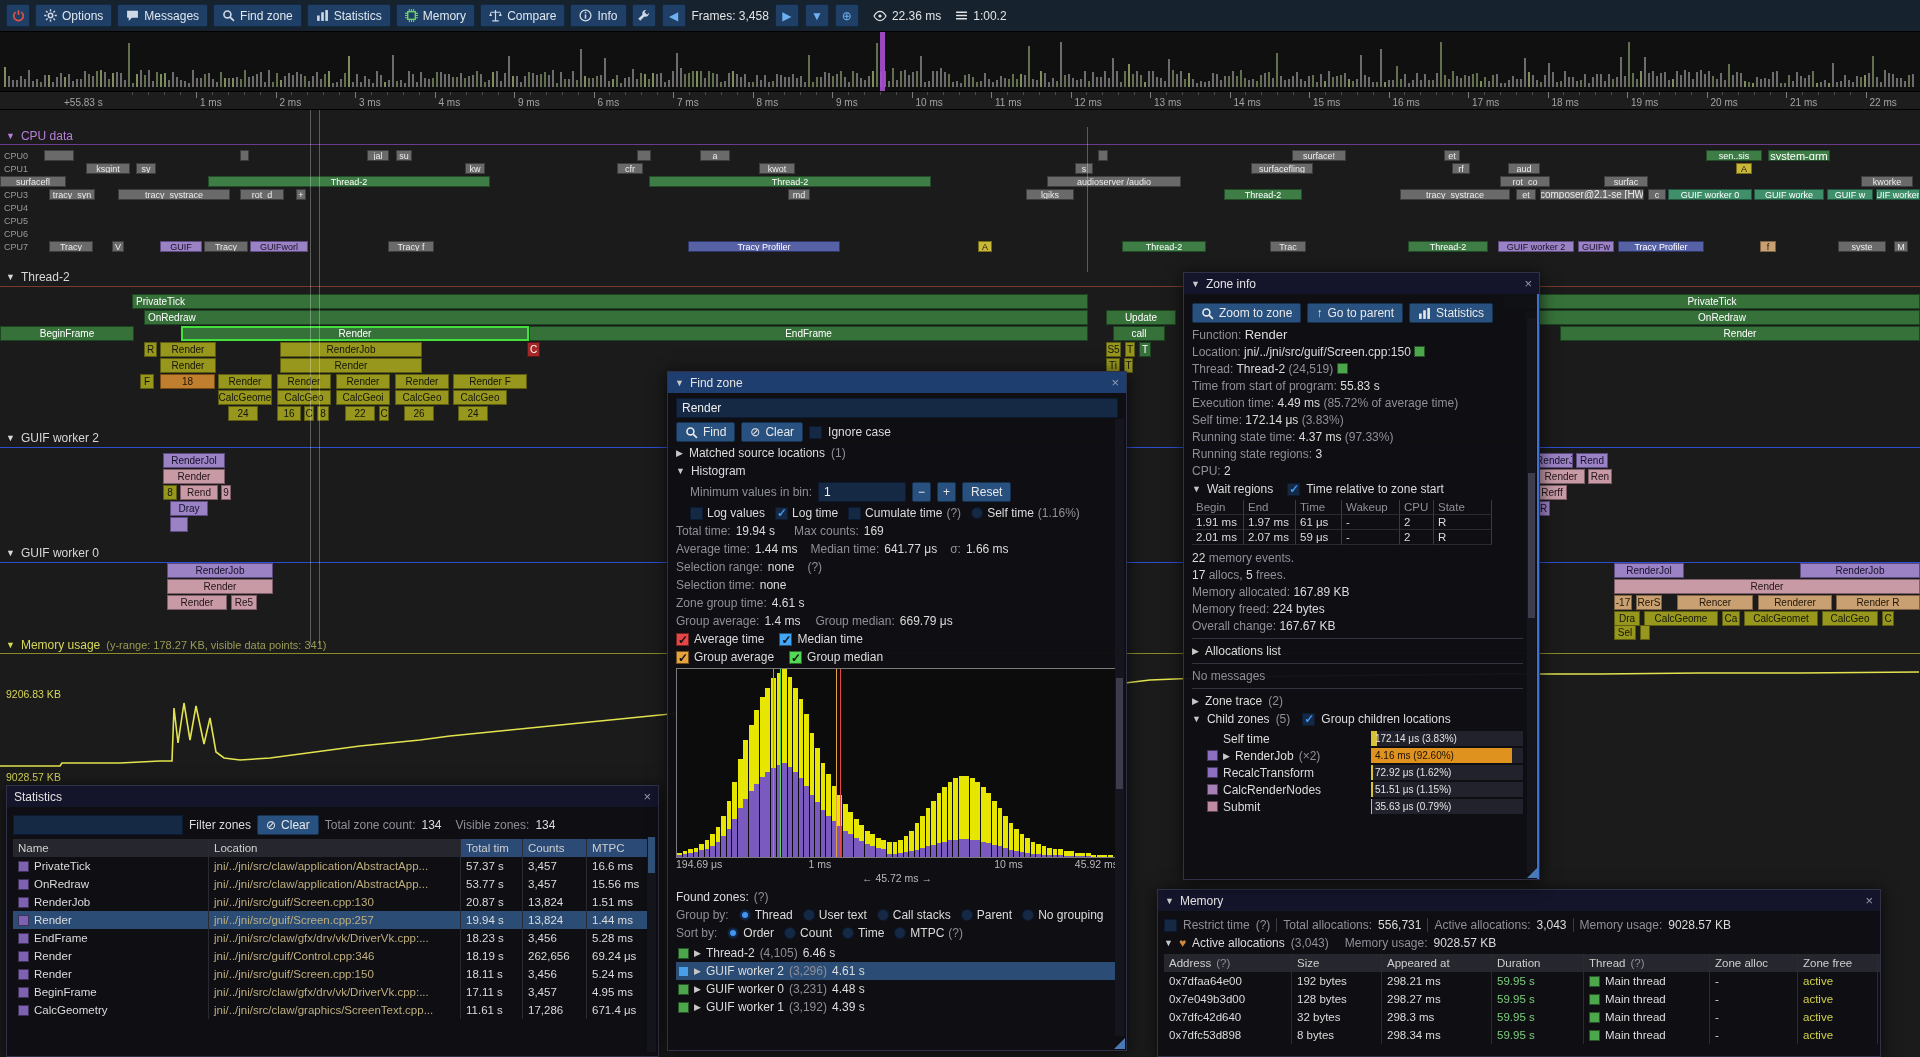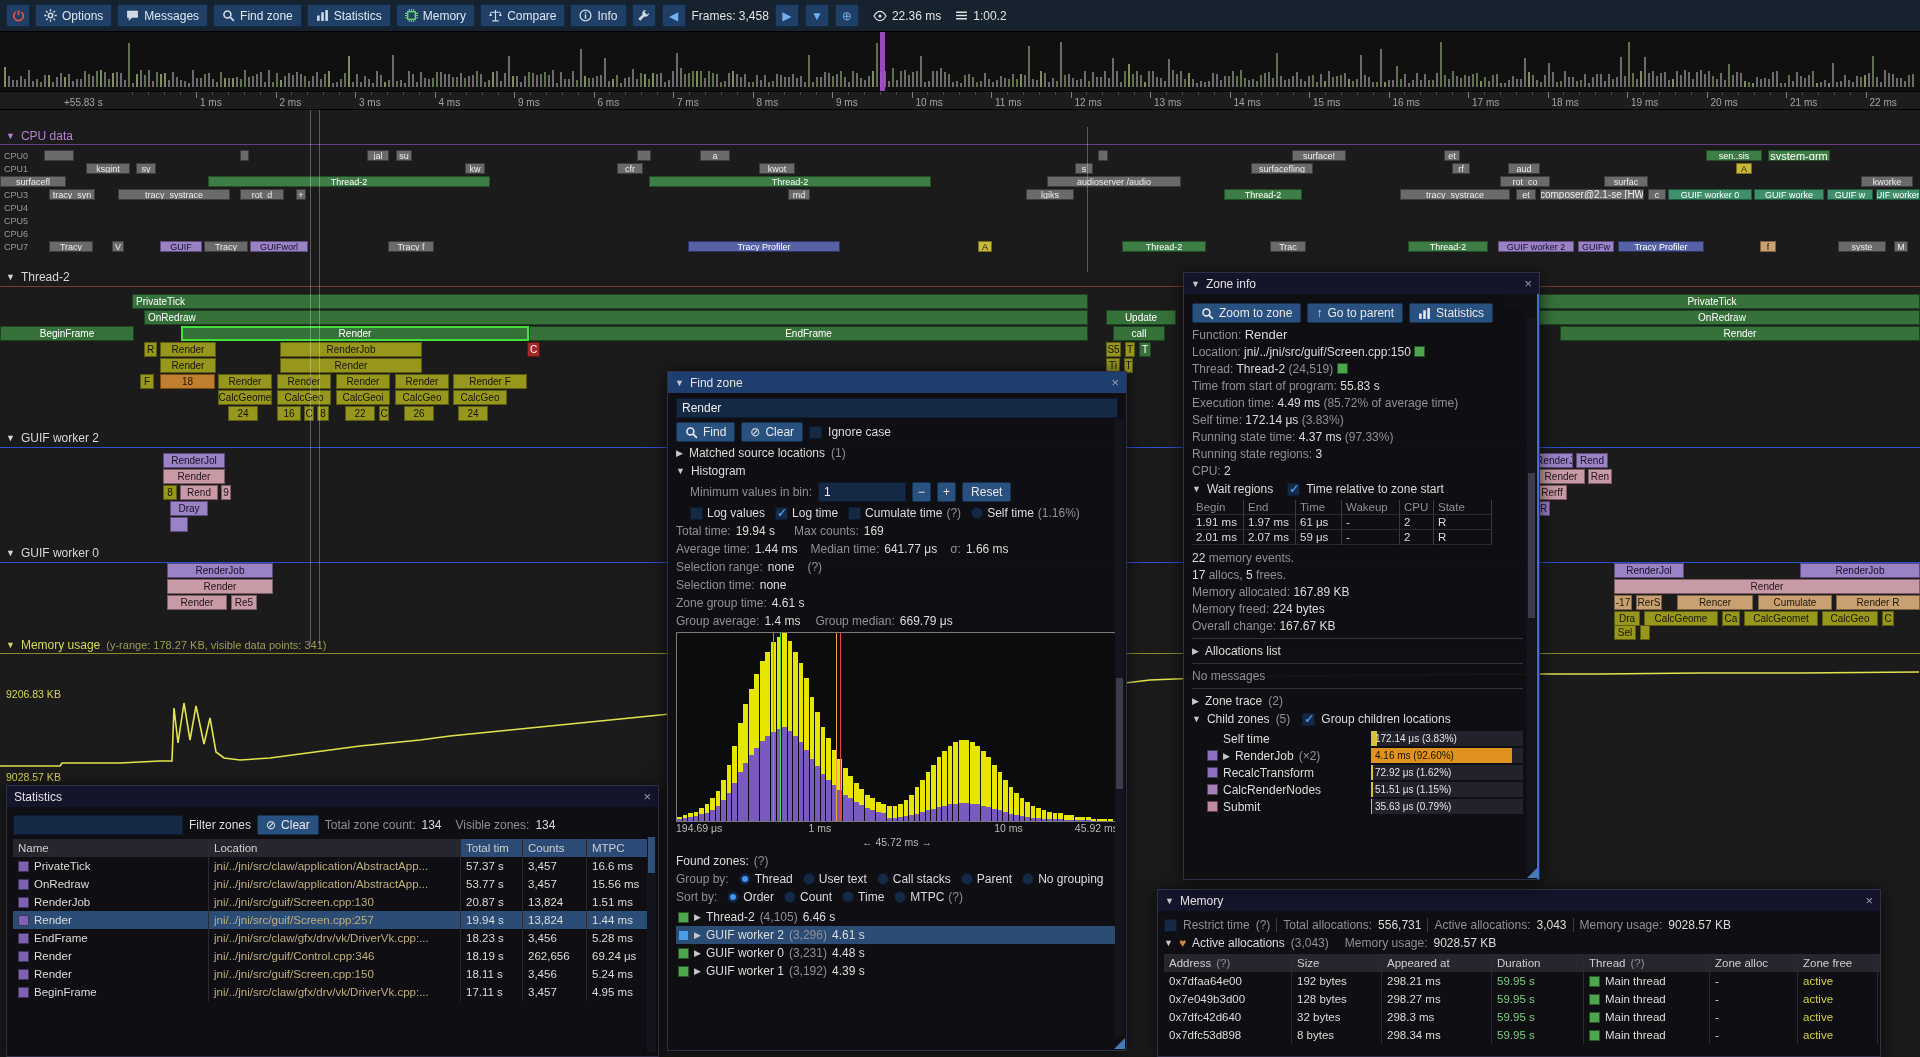--- a/index.html
+++ b/index.html
@@ -983,21 +983,21 @@
       <div class="zone zp" style="left: 167px; top: 563px; width: 106px; height: 15px; font-size: 10px;">RenderJob</div>
       <div class="zone zp" style="left: 1614px; top: 563px; width: 70px; height: 15px; font-size: 10px;">RenderJol</div>
       <div class="zone zp" style="left: 1800px; top: 563px; width: 120px; height: 15px; font-size: 10px;">RenderJob</div>
       <div class="zone zpk" style="left: 167px; top: 579px; width: 106px; height: 15px; font-size: 10px;">Render</div>
       <div class="zone zpk" style="left: 1614px; top: 579px; width: 306px; height: 15px; font-size: 10px;">Render</div>
       <div class="zone zpk" style="left: 167px; top: 595px; width: 60px; height: 15px; font-size: 10px;">Render</div>
       <div class="zone zpk" style="left: 231px; top: 595px; width: 26px; height: 15px; font-size: 10px;">Re5</div>
       <div class="zone zt" style="left: 1614px; top: 595px; width: 18px; height: 15px; font-size: 10px;">-17</div>
       <div class="zone zt" style="left: 1636px; top: 595px; width: 26px; height: 15px; font-size: 10px;">RerS</div>
       <div class="zone zt" style="left: 1677px; top: 595px; width: 76px; height: 15px; font-size: 10px;">Rencer</div>
-      <div class="zone zt" style="left: 1758px; top: 595px; width: 74px; height: 15px; font-size: 10px;">Cumulate</div>
+      <div class="zone zt" style="left: 1758px; top: 595px; width: 74px; height: 15px; font-size: 10px;">Renderer</div>
       <div class="zone zt" style="left: 1836px; top: 595px; width: 84px; height: 15px; font-size: 10px;">Render R</div>
       <div class="zone zo" style="left: 1614px; top: 611px; width: 26px; height: 15px; font-size: 10px;">Dra</div>
       <div class="zone zo" style="left: 1644px; top: 611px; width: 74px; height: 15px; font-size: 10px;">CalcGeome</div>
       <div class="zone zo" style="left: 1722px; top: 611px; width: 18px; height: 15px; font-size: 10px;">Ca</div>
       <div class="zone zo" style="left: 1744px; top: 611px; width: 74px; height: 15px; font-size: 10px;">CalcGeomet</div>
       <div class="zone zo" style="left: 1822px; top: 611px; width: 56px; height: 15px; font-size: 10px;">CalcGeo</div>
       <div class="zone zo" style="left: 1882px; top: 611px; width: 12px; height: 15px; font-size: 10px;">C</div>
       <div class="zone zo" style="left: 1614px; top: 625px; width: 22px; height: 15px; font-size: 10px;">Sel</div>
       <div class="zone zo" style="left: 1640px; top: 625px; width: 10px; height: 15px; font-size: 10px;"></div>
       <div class="sechdr" style="left: 6px; top: 638px; color: rgb(214, 214, 90);">
@@ -1094,20 +1094,34 @@
         </div>
       <div class="brow" style="gap:5px">
           <span class="d">Zone group time:</span>
           <span>4.61 s</span>
         </div>
       <div class="brow" style="gap:5px">
           <span class="d">Group average:</span>
           <span>1.4 ms</span>
           <span class="d" style="margin-left:10px">Group median:</span>
           <span>669.79 μs</span>
+        </div>
+      <div id="fz-legend">
+          <div class="brow" style="gap: 5px;">
+            <span class="cb clr on" style="background: rgb(230, 69, 69); border-color: rgba(0, 0, 0, 0.5);"></span>
+            <span>Average time</span>
+            <span class="cb clr on" style="background: rgb(66, 165, 245); border-color: rgba(0, 0, 0, 0.5); margin-left: 10px;"></span>
+            <span>Median time</span>
+          </div>
+          <div class="brow" style="gap: 5px;">
+            <span class="cb clr on" style="background: rgb(230, 162, 60); border-color: rgba(0, 0, 0, 0.5);"></span>
+            <span>Group average</span>
+            <span class="cb clr on" style="background: rgb(83, 217, 83); border-color: rgba(0, 0, 0, 0.5); margin-left: 10px;"></span>
+            <span>Group median</span>
+          </div>
         </div>
       <div id="hist">
           <div class="hb" style="left: 0px; width: 4.8px; height: 4px;"></div>
           <div class="hbo" style="left: 0px; width: 4.8px; height: 2px;"></div>
           <div class="hb" style="left: 5.5px; width: 4.8px; height: 6px;"></div>
           <div class="hbo" style="left: 5.5px; width: 4.8px; height: 3px;"></div>
           <div class="hb" style="left: 11.1px; width: 4.8px; height: 8px;"></div>
           <div class="hbo" style="left: 11.1px; width: 4.8px; height: 4px;"></div>
           <div class="hb" style="left: 16.6px; width: 4.8px; height: 9px;"></div>
           <div class="hbo" style="left: 16.6px; width: 4.8px; height: 5px;"></div>
@@ -1593,20 +1607,30 @@
           <div class="srow">
             <div>
               <span class="csq" style="background: rgb(126, 98, 178);"></span>
               <span>BeginFrame</span>
             </div>
             <div class="loc">jni/../jni/src/claw/gfx/drv/vk/DriverVk.cpp:...</div>
             <div>17.11 s</div>
             <div>3,457</div>
             <div>4.95 ms</div>
           </div>
+          <div class="srow">
+            <div>
+              <span class="csq" style="background: rgb(126, 98, 178);"></span>
+              <span>CalcGeometry</span>
+            </div>
+            <div class="loc">jni/../jni/src/claw/graphics/ScreenText.cpp...</div>
+            <div>11.61 s</div>
+            <div>17,286</div>
+            <div>671.4 μs</div>
+          </div>
         </div>
       <div class="sbar" style="right:2px;top:30px;bottom:4px">
           <div class="sthumb" style="top:0;height:36px;background:#32527a"></div>
         </div>
     </div>
   </div>
 
   <div class="win" id="win-mem" style="left:1157px;top:889px;width:724px;height:168px;z-index:33">
     <div class="wtb">
       <span class="tri">▼</span>

